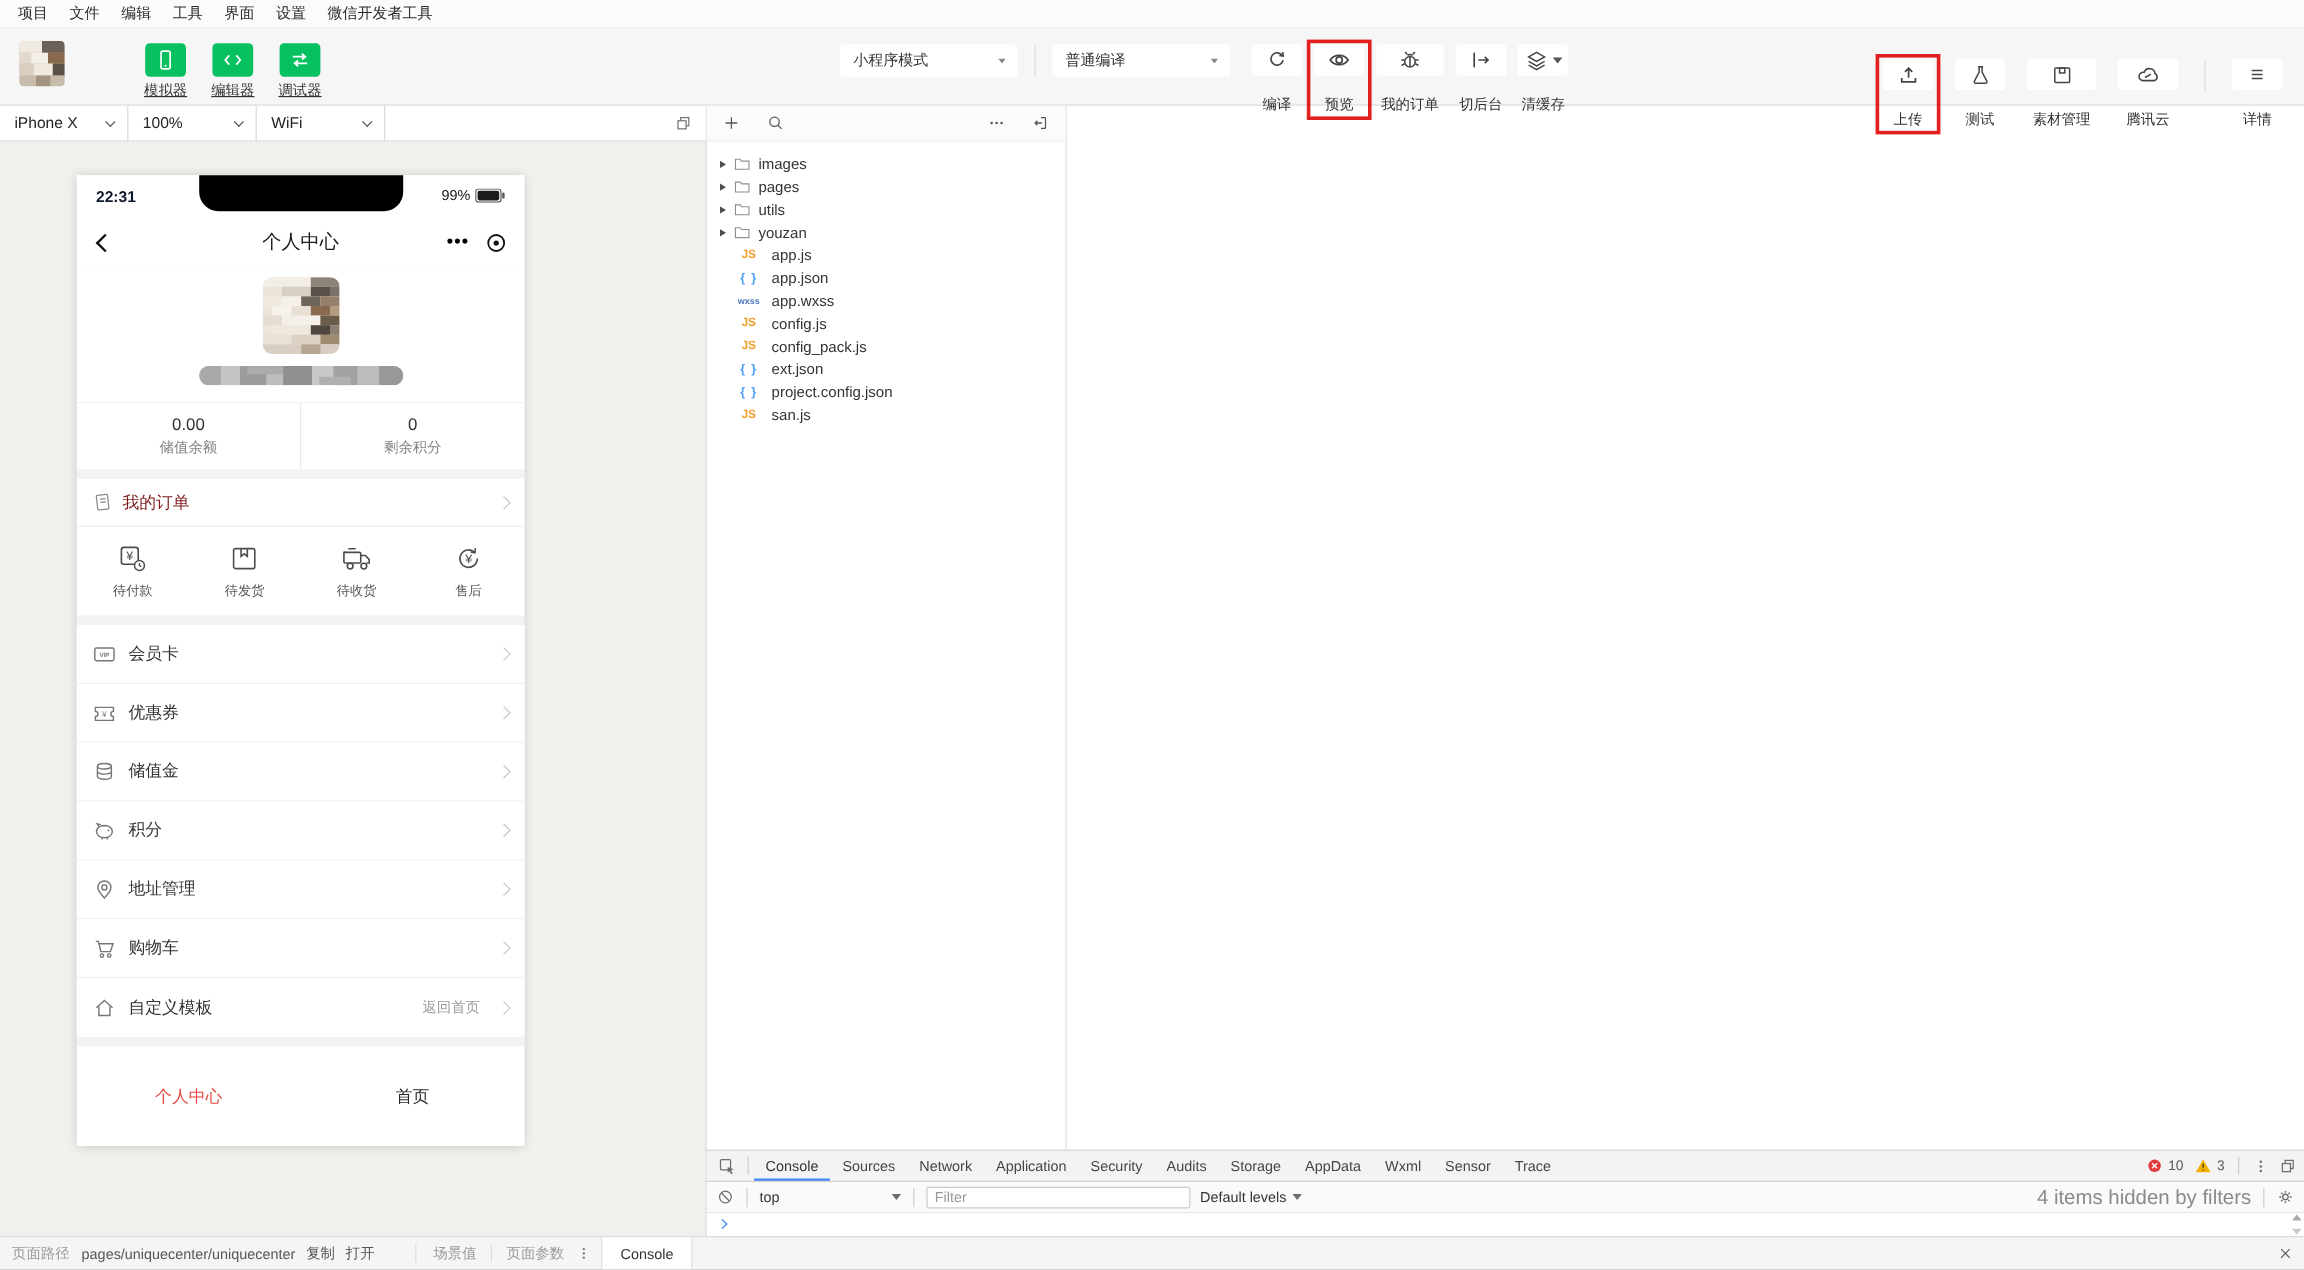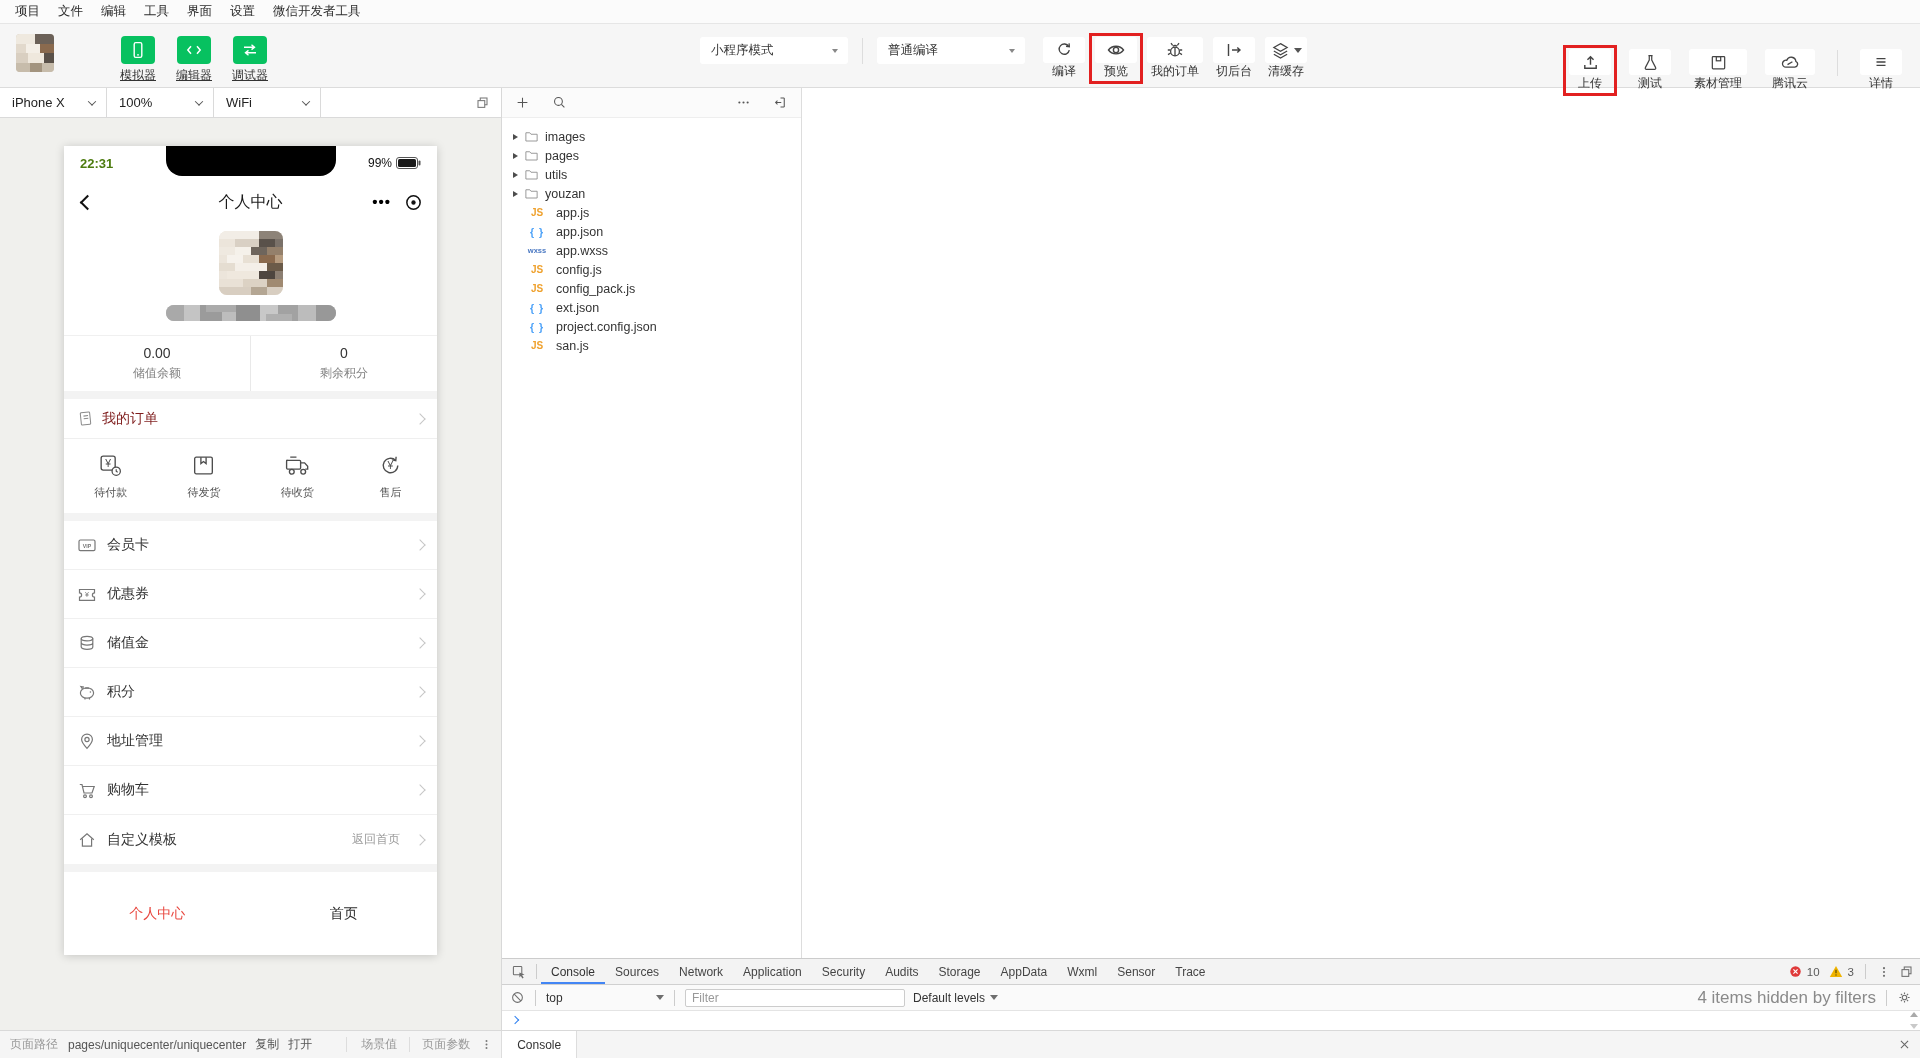--- a/index.html
+++ b/index.html
@@ -15,38 +15,38 @@
   .tb-left { position:absolute; left:16px; top:10px; display:flex; }
   .tb-avatar { width:38px; height:38px; border-radius:4px; overflow:hidden; }
   .toggles { display:flex; gap:20px; margin-left:66px; margin-top:2px; }
   .toggle { display:flex; flex-direction:column; align-items:center; gap:3px; cursor:pointer; }
   .toggle .gbox { width:34px; height:28px; background:#07c160; border-radius:4px; display:flex; align-items:center; justify-content:center; }
   .toggle .tlbl { font-size:12px; color:#333;text-decoration:underline; }
   .tb-center { position:absolute; left:700px; top:13px; display:flex; align-items:flex-start; }
   .dropdown { width:148px; height:27px; background:#fff; border-radius:3px; display:flex; align-items:center; justify-content:space-between; padding:0 10px 0 11px; font-size:12.5px; color:#333; cursor:pointer; }
   .vsep { width:1px; height:26px; background:#ddd; margin:1px 14px 0; }
   .actions { display:flex; margin-left:16px; gap:6px; }
-  .action { display:flex; flex-direction:column; align-items:center; gap:0; min-width:46px; cursor:pointer; padding:0 2px;justify-content:space-between; }
+  .action { display:flex; flex-direction:column; align-items:center; gap:16px; min-width:46px; cursor:pointer; padding:0 2px;justify-content:space-between; }
   .action .abox { width:100%; height:26px; background:#fff; border-radius:3px; display:flex; align-items:center; justify-content:center; gap:4px; }
   .action .albl { font-size:12px; color:#333; white-space:nowrap; }
   .hl { outline:3px solid #e22020; outline-offset:1px; }
   .tb-right { position:absolute; right:16px; top:25px; display:flex; align-items:flex-start; gap:14px; }
 
   
   .main { flex:1; display:flex; min-height:0; }
-  .sim-panel { width:502px; flex:none; border-right:1px solid #d8d8d8; display:flex; flex-direction:column; background:#f0f0ed; }
+  .sim-panel { width:589px; flex:none; border-right:1px solid #d8d8d8; display:flex; flex-direction:column; background:#f0f0ed; }
   .device-bar { height:30px; background:#fff; border-bottom:1px solid #dadada; display:flex; align-items:stretch; flex:none; }
   .dcell { width:107px; border-right:1px solid #dadada; display:flex; align-items:center; justify-content:space-between; padding:0 11px 0 12px; font-size:13px; color:#222; cursor:pointer; }
   .caret { width:6px; height:6px; border-right:1.6px solid #555; border-bottom:1.6px solid #555; transform:rotate(45deg) translate(-1px,-1px); }
   .sim-stage { flex:1; position:relative; }
 
   
   .phone { position:absolute; left:64px; top:28px; width:373px; height:809px; background:#f3f3f3; box-shadow:0 1px 9px rgba(0,0,0,.18); display:flex; flex-direction:column; }
   .p-status { height:34px; background:#fff; display:flex; align-items:center; justify-content:space-between; padding:0 16px; position:relative; }
-  .p-time { font-size:13px; font-weight:bold; color:#4d7c0f; }
+  .p-time { font-size:13px; font-weight:bold; color:#0f172a; }
   .notch { position:absolute; left:50%; transform:translateX(-50%); top:0; width:170px; height:30px; background:#000; border-radius:0 0 16px 16px; }
   .p-batt { display:flex; align-items:center; gap:4px; font-size:12px; color:#111; }
   .p-nav { height:44px; background:#fff; display:flex; align-items:center; position:relative; }
   .backchev { width:11px; height:11px; border-left:2px solid #111; border-bottom:2px solid #111; transform:rotate(45deg); margin-left:18px; cursor:pointer; }
   .p-title { position:absolute; left:0; right:0; text-align:center; font-size:16px; color:#1a1a1a; }
   .capsule { position:absolute; right:14px; display:flex; align-items:center; gap:13px; }
   .cap-more { font-size:15px; letter-spacing:1px; color:#000; font-weight:bold; cursor:pointer; line-height:10px; }
   .p-profile { background:#fff; text-align:center; padding:7px 0 14px; }
   .p-profile svg { border-radius:8px; }
   .p-name { width:170px; height:16px; margin:10px auto 0; }

